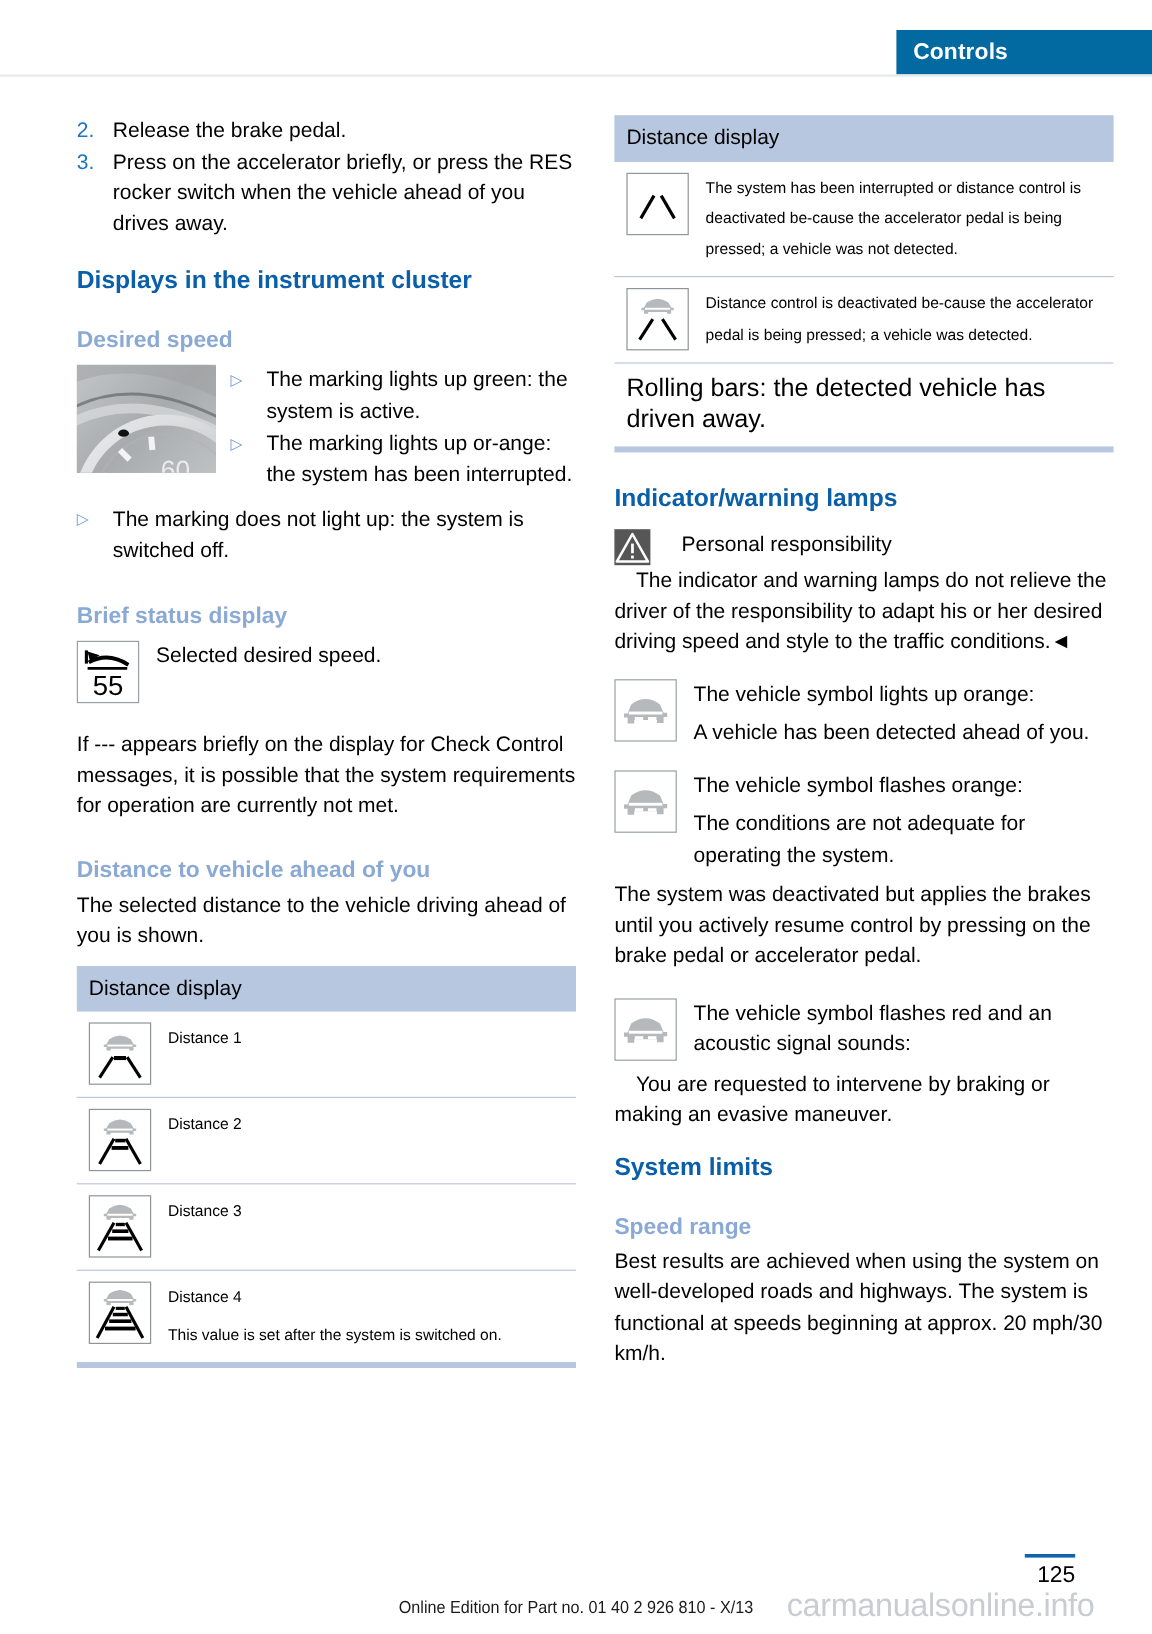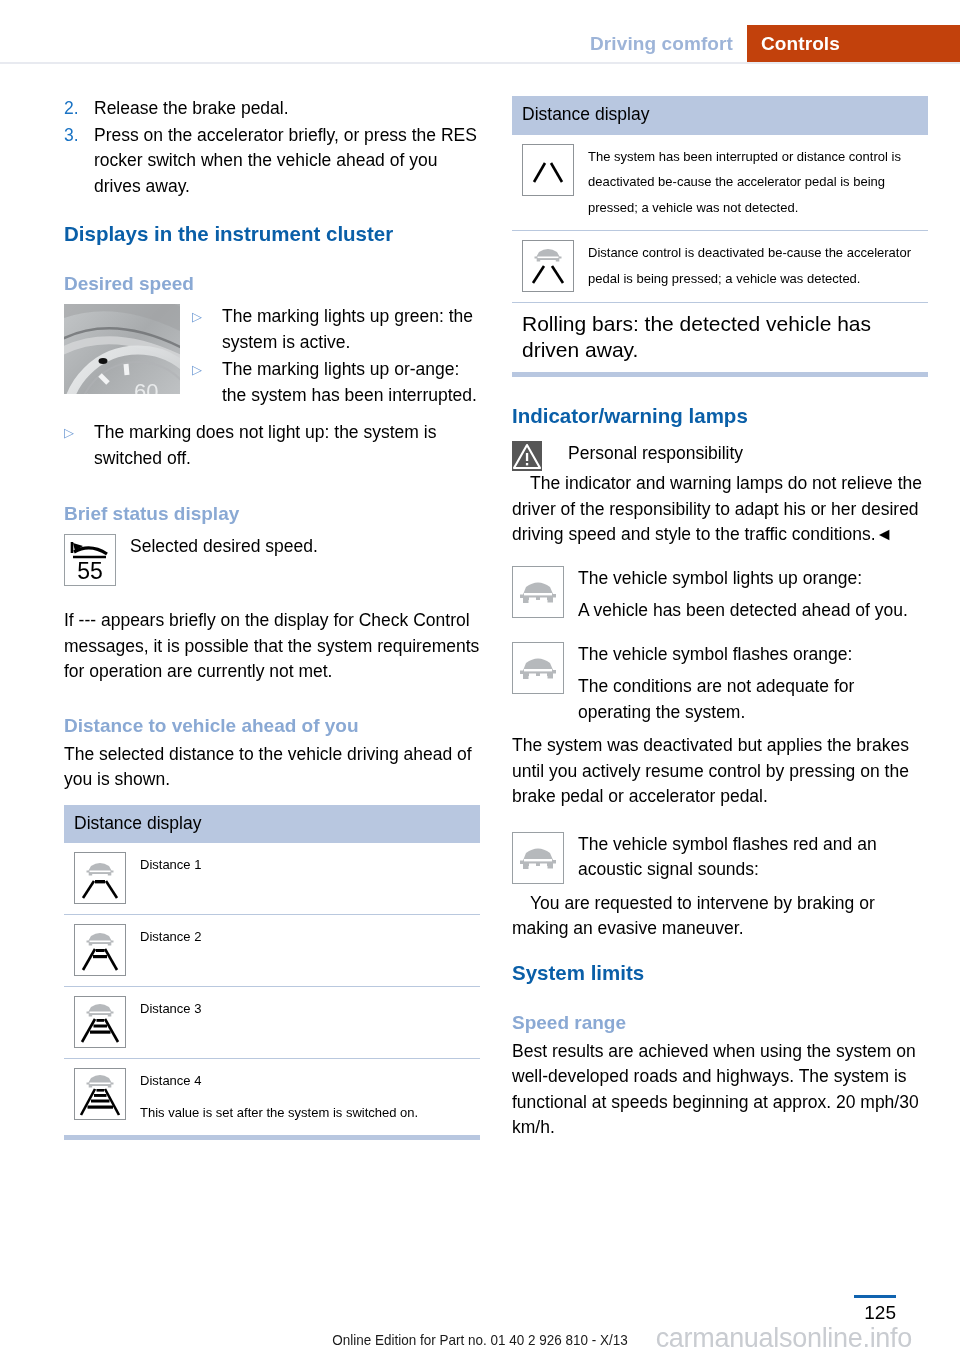--- a/index.html
+++ b/index.html
@@ -38,21 +38,21 @@
     padding: 0 14px 0 14px;
     color: #9db4d8;
     font-size: 19px;
     font-weight: bold;
     background: #ffffff;
     letter-spacing: 0.1px;
   }
   .header-section {
     display: flex;
     align-items: center;
-    background: #c2410c;
+    background: #0369a1;
     color: #ffffff;
     font-size: 19px;
     font-weight: bold;
     padding: 0 14px;
     min-width: 185px;
     letter-spacing: 0.1px;
   }
   .header-rule {
     position: absolute;
     top: 62px;
@@ -312,21 +312,20 @@
     color: #c9ccd1;
     letter-spacing: -0.3px;
     pointer-events: none;
   }
 </style>
 </head>
 <body>
 
 <div class="page-header">
   <div class="header-bar">
-    <div class="header-chapter">Driving comfort</div>
     <div class="header-section">Controls</div>
   </div>
   <div class="header-rule"></div>
 </div>
 
 <div class="columns">
 
   <div class="col">
 
     <ul class="steps">

